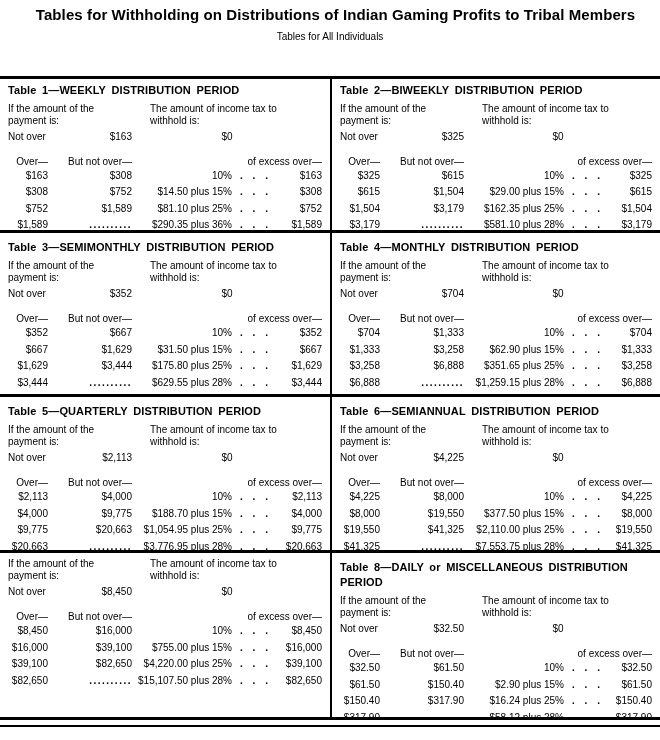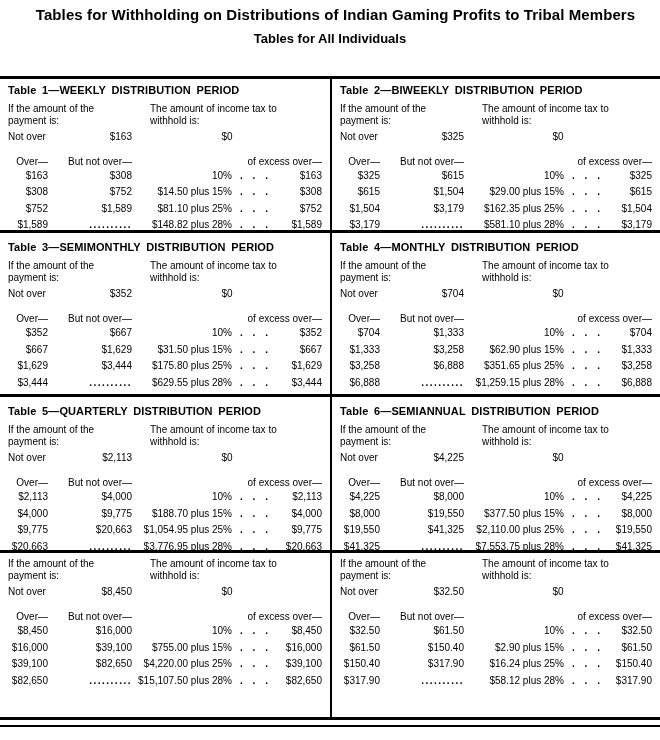--- a/index.html
+++ b/index.html
@@ -10,21 +10,21 @@
     position: relative; overflow: hidden;
     box-sizing: border-box;
   }
   
   .doc-header {
     height: 79px; box-sizing: border-box;
     text-align: center; padding-top: 6px;
     border-bottom: 3px solid #000;
   }
   .doc-title  { font-size: 15px; font-weight: bold; line-height: 17px; letter-spacing: 0.1px; padding-left: 11px; }
-  .doc-subtitle { font-size: 13px; font-weight: bold; margin-top: 8px; }
+  .doc-subtitle { font-size: 10px; font-weight: normal; margin-top: 8px; }
   .doc-note   { font-size: 11px; margin-top: 9px; }
 
   
   .band { display: flex; box-sizing: border-box; border-bottom: 3px solid #000; }
   .band-1 { height: 154px; align-items: center; }
   .band-2 { height: 164px; }
   .band-3 { height: 156px; }
   .band-4 { height: 167px; border-bottom: 3px solid #000; }
   .half {
     width: 330px; box-sizing: border-box;
@@ -112,21 +112,21 @@
     <div class="drow">
       <span class="c1">$752</span>
       <span class="c2">$1,589</span>
       <span class="c3">$81.10 plus 25%</span>
       <span class="c4">. . .</span>
       <span class="c5">$752</span>
     </div>
     <div class="drow open">
       <span class="c1">$1,589</span>
       <span class="c2">..........</span>
-      <span class="c3">$148.82 plus 28%</span>
+      <span class="c3">$290.35 plus 36%</span>
       <span class="c4">. . .</span>
       <span class="c5">$1,589</span>
     </div>
   </section>
 </div>
     <div class="half right" id="slot-1">
   <section class="tbl">
     <h2 class="tbl-title">Table 2—BIWEEKLY DISTRIBUTION PERIOD</h2>
     <div class="cols-head">
       <div class="left">
@@ -431,20 +431,21 @@
       <span class="c1">$82,650</span>
       <span class="c2">..........</span>
       <span class="c3">$15,107.50 plus 28%</span>
       <span class="c4">. . .</span>
       <span class="c5">$82,650</span>
     </div>
   </section>
 </div>
     <div class="half right" id="slot-7">
   <section class="tbl">
+    <h2 class="tbl-title">Table 8—DAILY or MISCELLANEOUS DISTRIBUTION PERIOD</h2>
     <div class="cols-head">
       <div class="left">
         <span>If the amount of the payment is:</span>
       </div>
       <div class="right">
         <span>The amount of income tax to withhold is:</span>
       </div>
     </div>
     <div class="notover">
       <span class="no-lbl">Not over</span>

